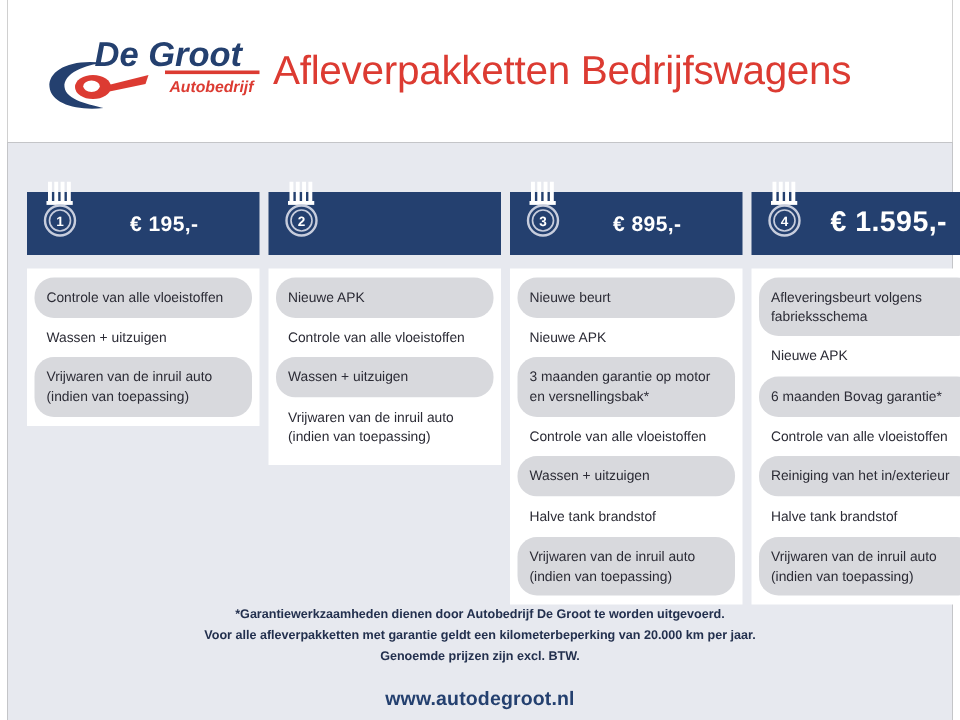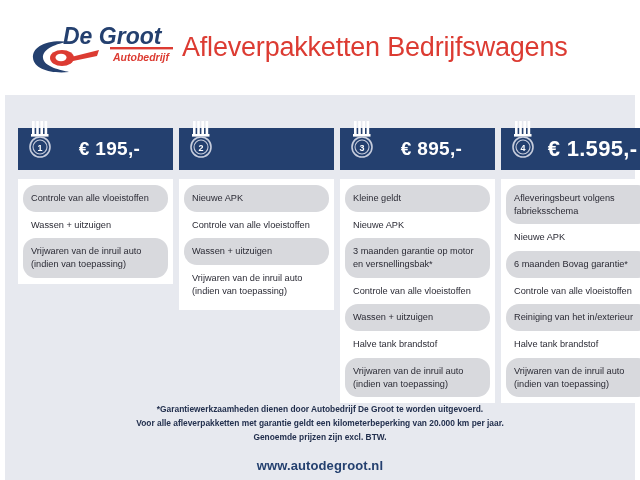--- a/index.html
+++ b/index.html
@@ -98,27 +98,27 @@
   }
   .medal {
     position: absolute;
     left: 8px;
     top: -7px;
     width: 30px;
     height: 42px;
   }
   .price-text {
     color: #ffffff;
-    font-size: 19px;
+    font-size: 14px;
     font-weight: bold;
     letter-spacing: 0.3px;
     padding-left: 28px;
   }
   .price-text.wide {
-    font-size: 22px;
+    font-size: 19px;
   }
 
   .list {
     margin-top: 9px;
     background: #ffffff;
     padding: 6px 5px 6px 5px;
   }
   .item {
     font-size: 9.2px;
     color: #2b2b35;
@@ -240,21 +240,21 @@
               <rect x="18.6" y="0" width="2.6" height="14" fill="#ffffff"></rect>
               <rect x="5" y="13" width="17.5" height="2.6" fill="#ffffff"></rect>
               <circle cx="14" cy="26" r="10" fill="none" stroke="#c7cddd" stroke-width="1.6"></circle>
               <circle cx="14" cy="26" r="7" fill="none" stroke="#c7cddd" stroke-width="1.1"></circle>
               <text x="14" y="29.6" text-anchor="middle" font-family="'Liberation Sans', sans-serif" font-size="9" font-weight="bold" fill="#ffffff">3</text>
             </svg>
           </span>
           <span class="price-text">€ 895,-</span>
         </div>
         <div class="list">
-          <div class="item shaded">Kleine geldt</div>
+          <div class="item shaded">Nieuwe beurt</div>
           <div class="item">Nieuwe APK</div>
           <div class="item shaded">3 maanden garantie op motor<br>en versnellingsbak*</div>
           <div class="item">Controle van alle vloeistoffen</div>
           <div class="item shaded">Wassen + uitzuigen</div>
           <div class="item">Halve tank brandstof</div>
           <div class="item shaded">Vrijwaren van de inruil auto<br>(indien van toepassing)</div>
         </div>
       </div>
 
       <div class="col">

